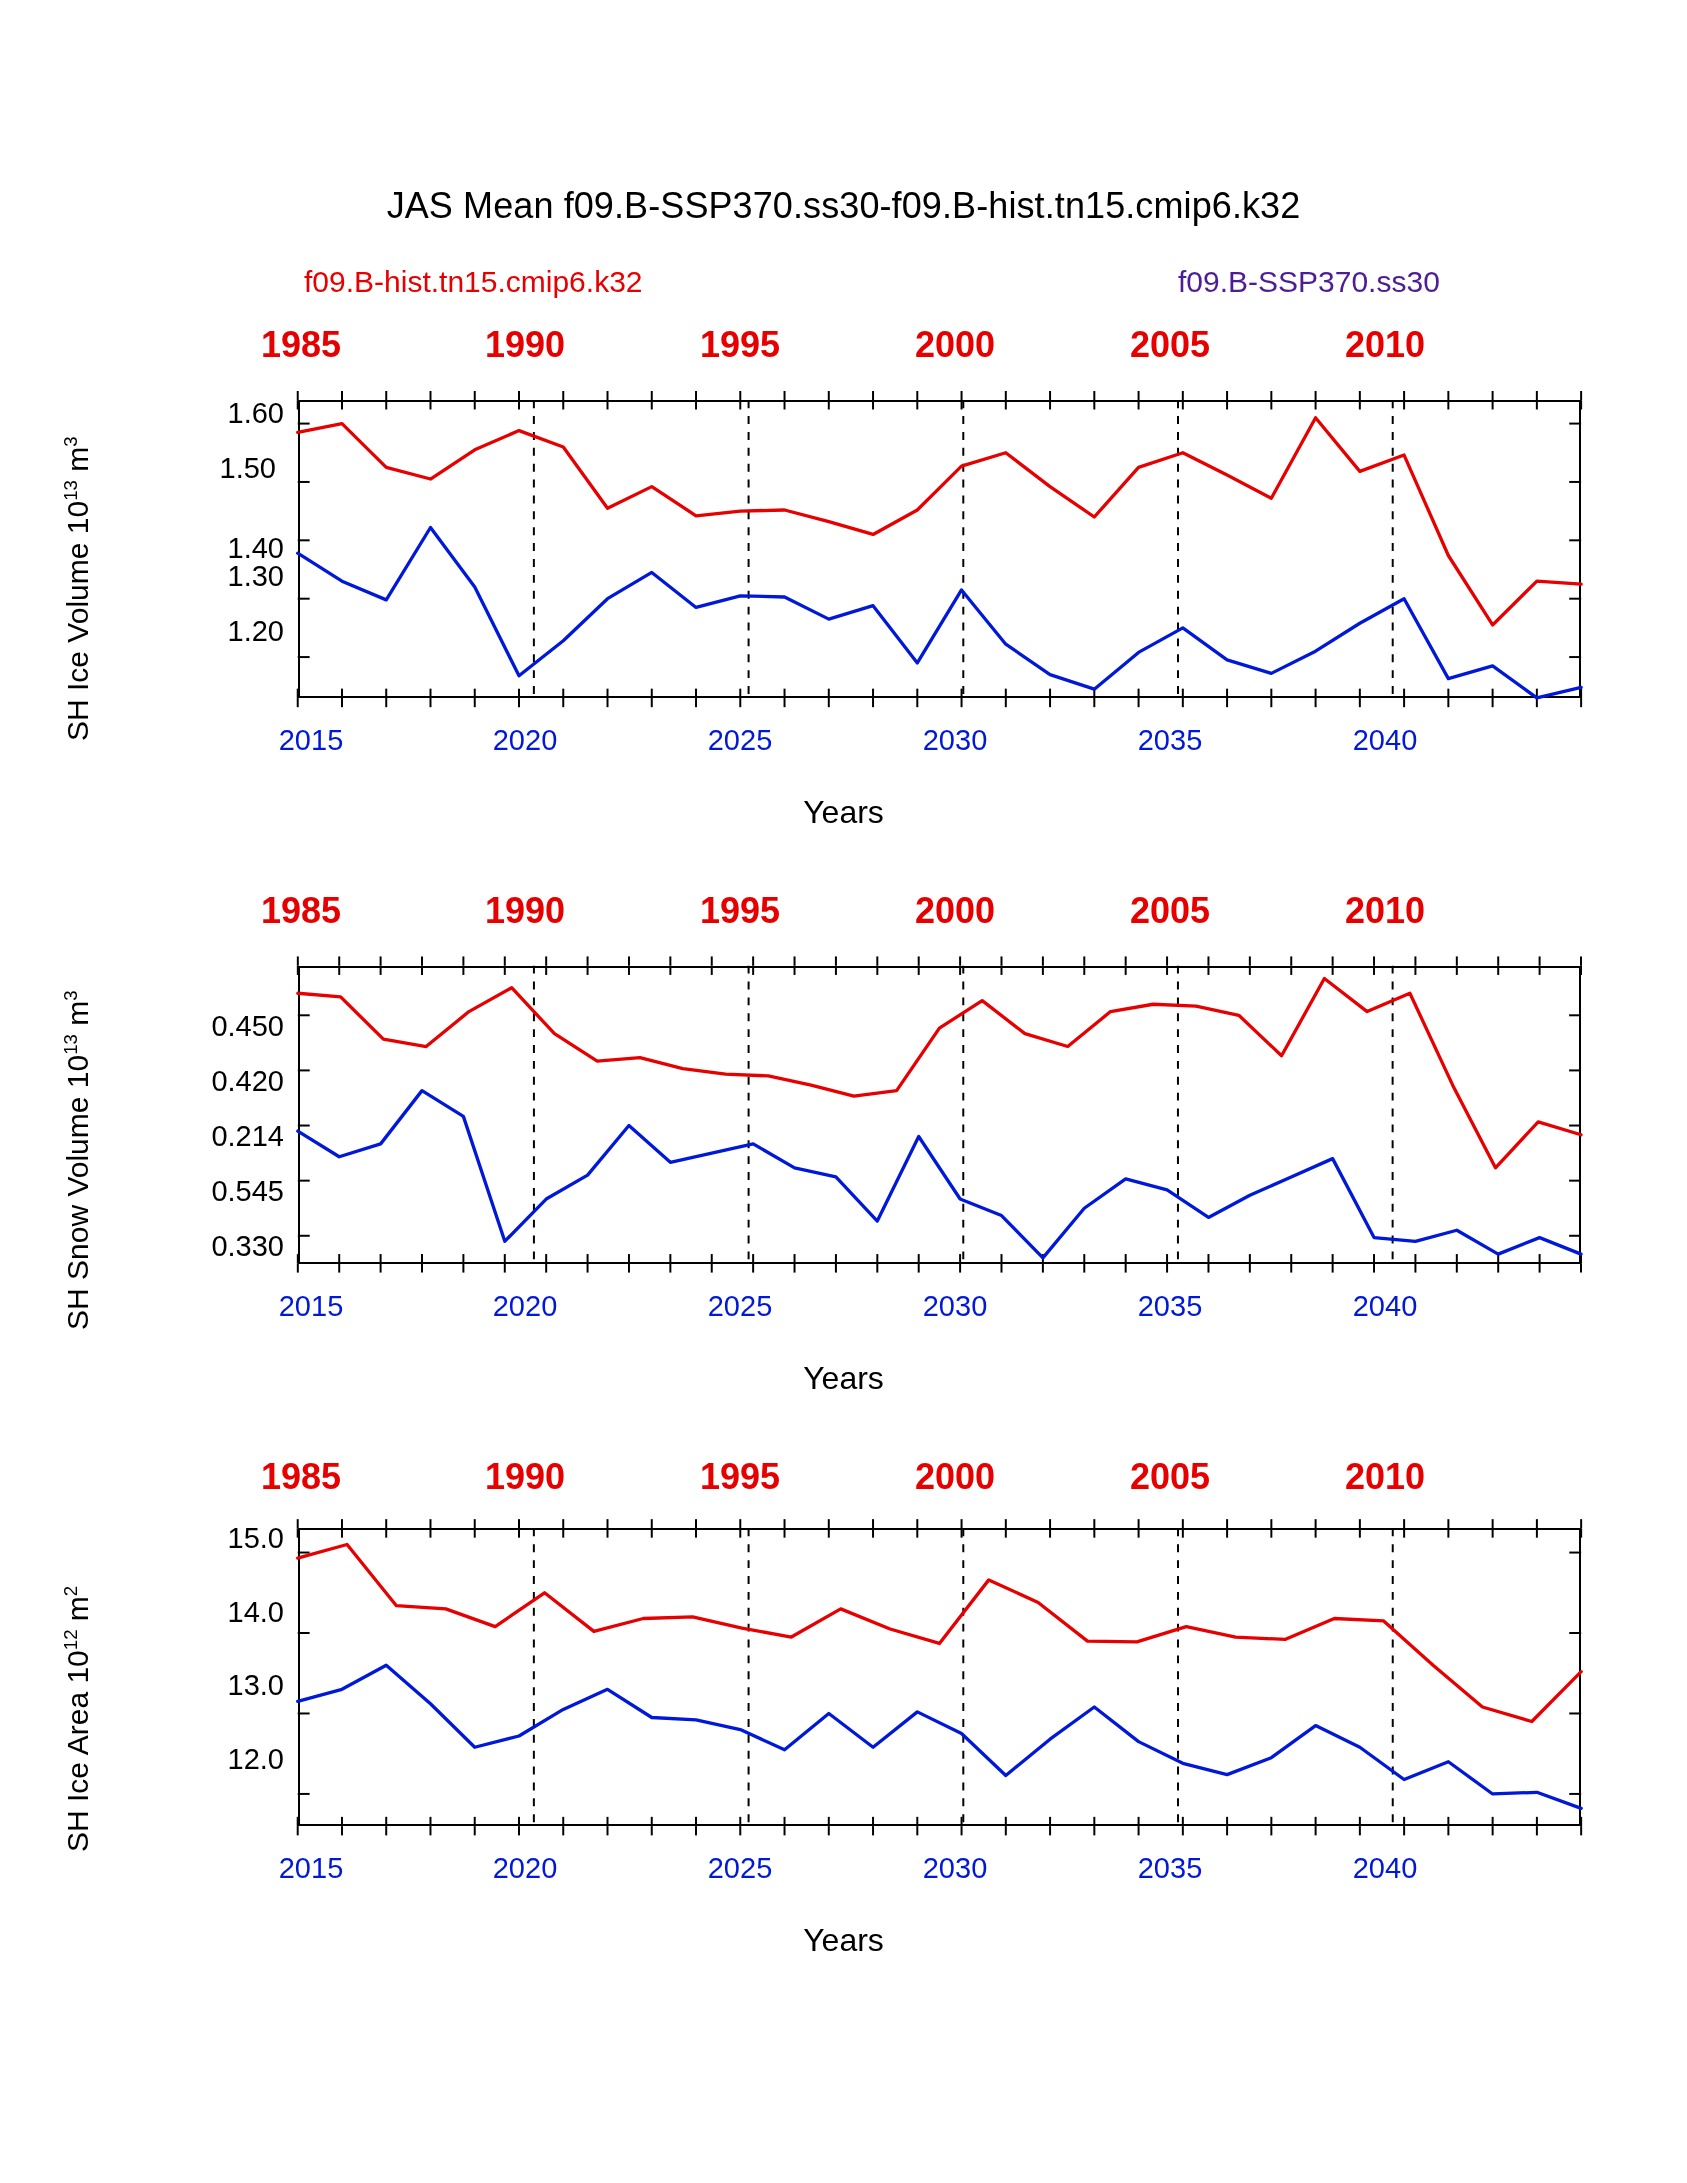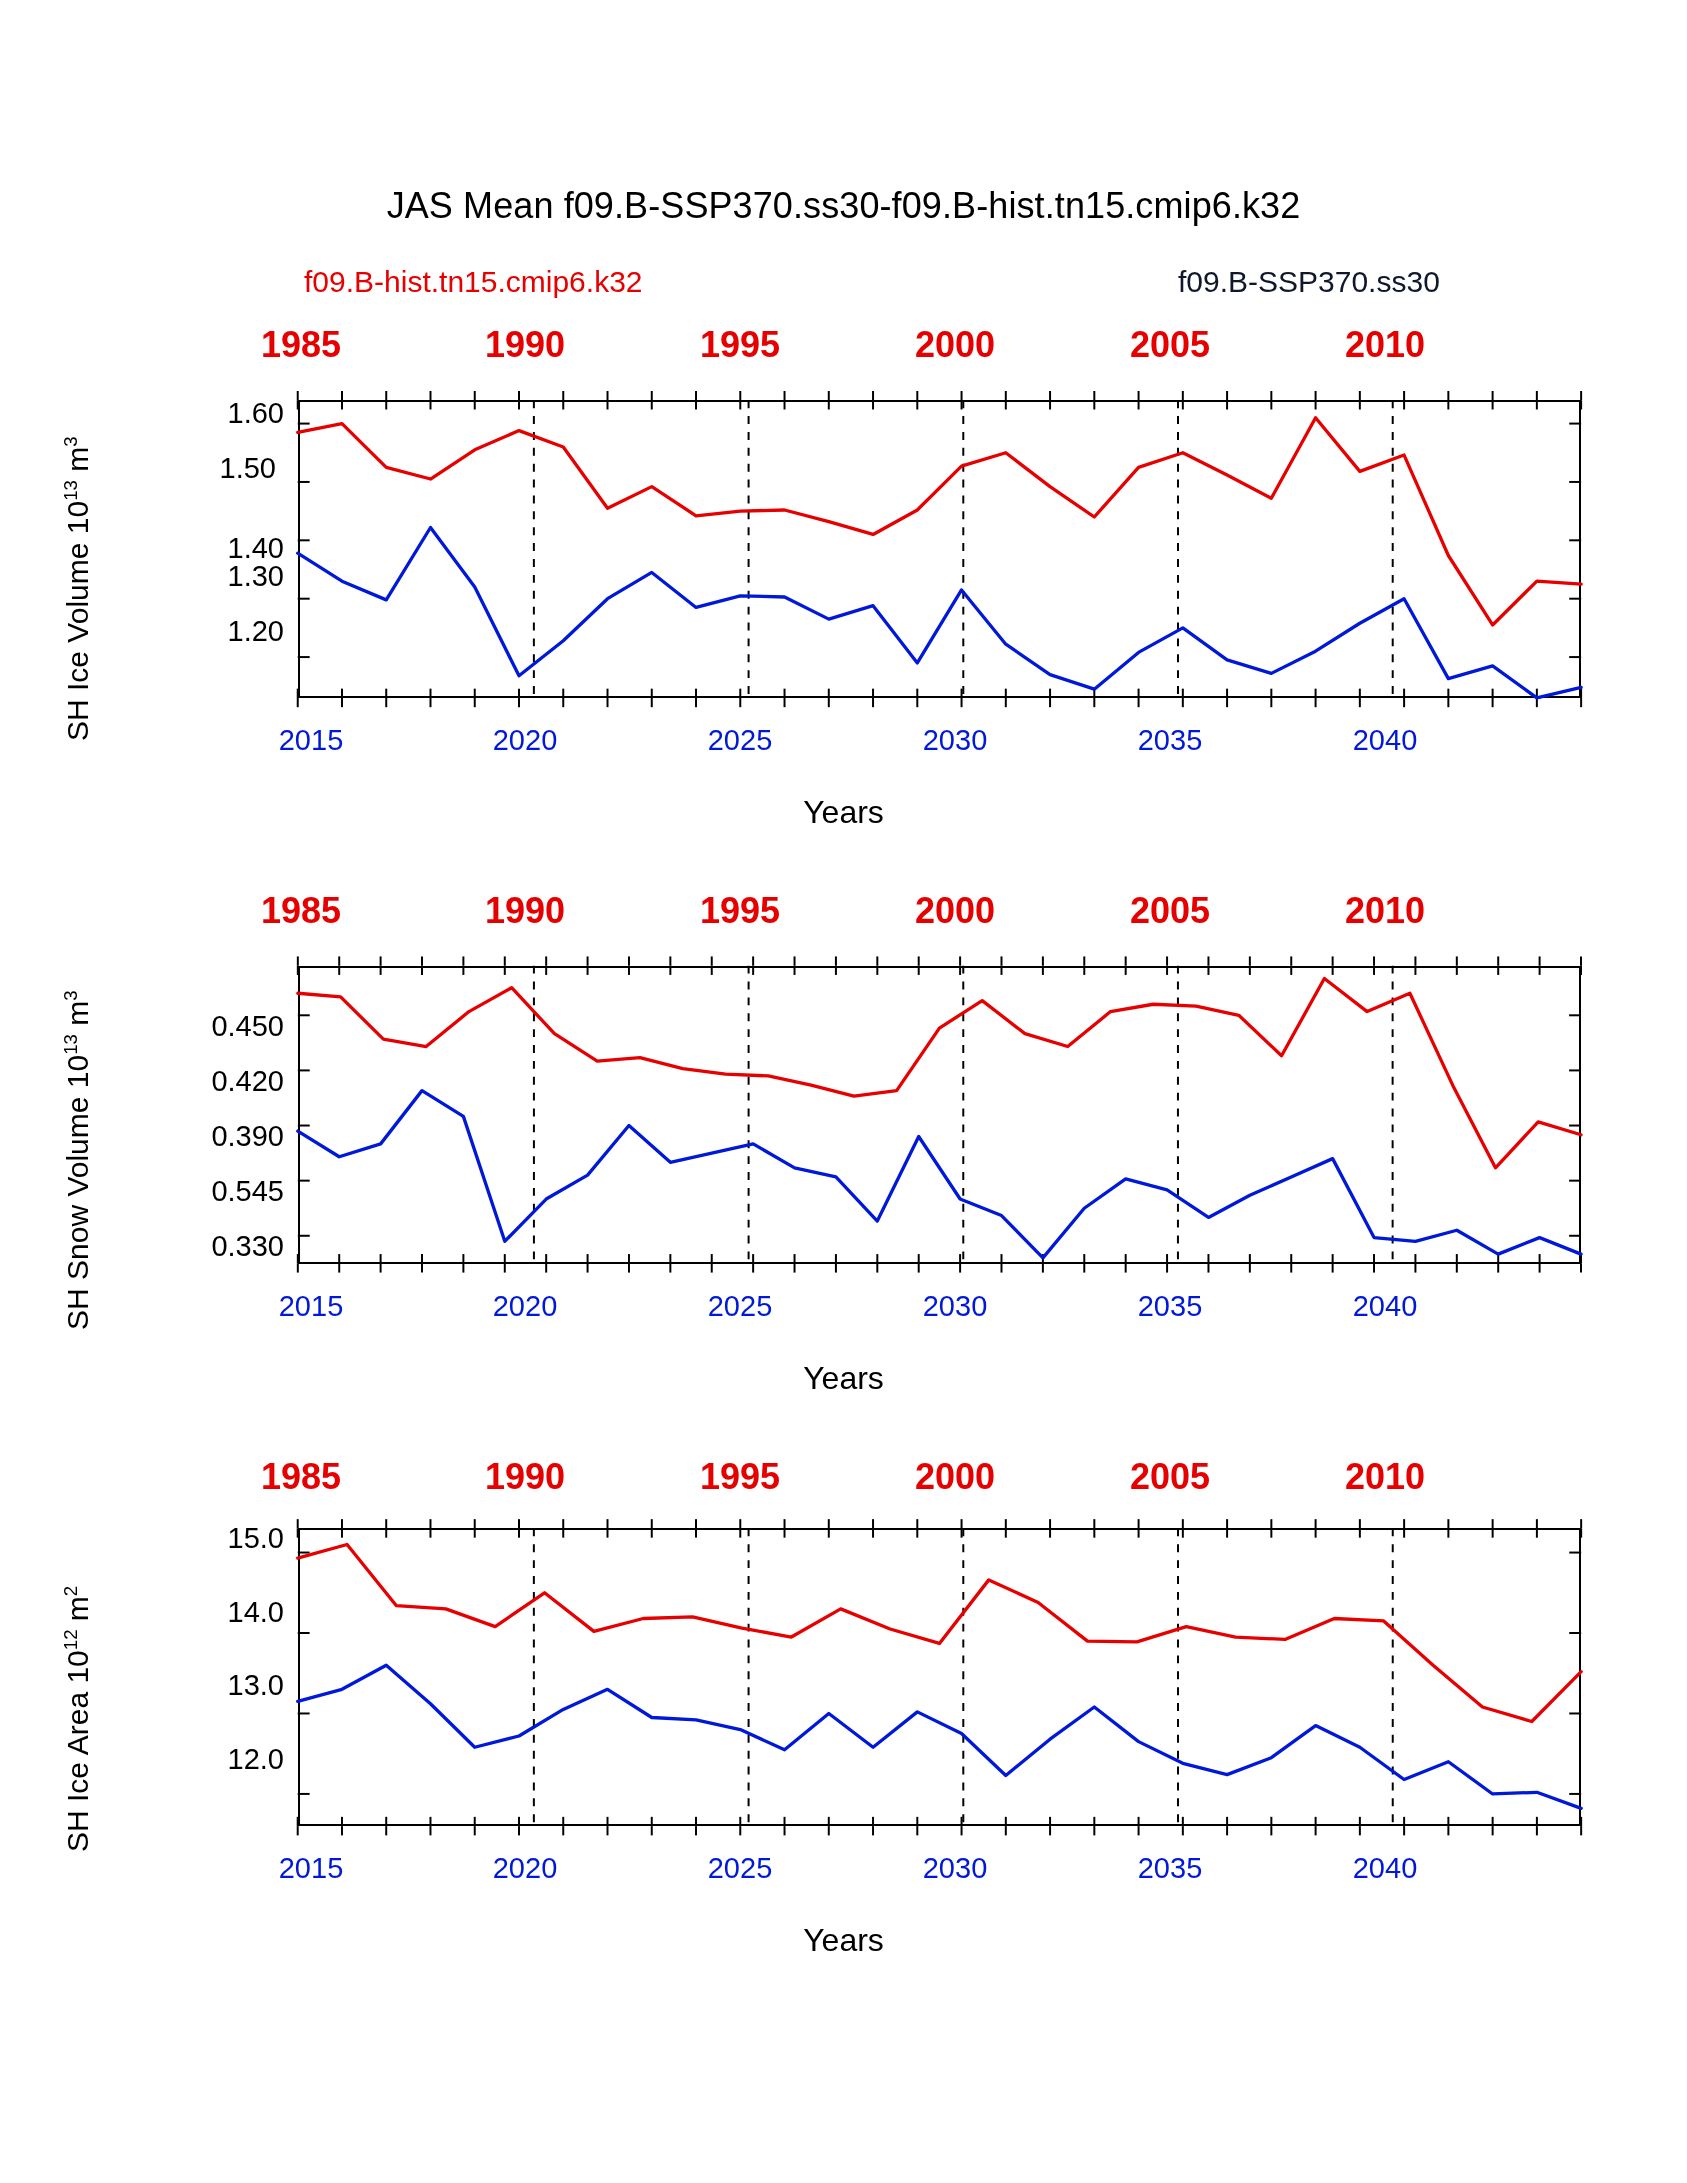--- a/index.html
+++ b/index.html
@@ -5,21 +5,21 @@
   html,body{margin:0;padding:0;background:#ffffff;}
   body{width:1687px;height:2183px;font-family:"Liberation Sans",sans-serif;color:#000;}
   .page{position:relative;width:1687px;height:2183px;}
   .maintitle{
     position:absolute;left:0;top:185px;width:1687px;text-align:center;
     font-size:36px;color:#000;letter-spacing:0.1px;
   }
   .panel{position:absolute;left:0;width:1687px;}
   .plotbox{position:absolute;border:2.6px solid #000;box-sizing:border-box;}
   .legend-red{position:absolute;color:#e60000;font-size:30px;}
-  .legend-blue{position:absolute;color:#0f172a;font-size:30px;}
+  .legend-blue{position:absolute;color:#4c1d95;font-size:30px;}
   .toplabel{position:absolute;color:#e60000;font-size:36px;font-weight:bold;transform:translateX(-50%);}
   .botlabel{position:absolute;color:#0018d8;font-size:29px;transform:translateX(-50%);}
   .ylabel{
     position:absolute;font-size:30px;color:#000;
     transform-origin:0 0;transform:rotate(-90deg);white-space:nowrap;
   }
   .ytick{position:absolute;font-size:29px;color:#000;text-align:right;transform:translateY(-50%);}
   .xaxis-title{position:absolute;font-size:32px;color:#000;text-align:center;width:1687px;left:0;}
   svg{position:absolute;left:0;top:0;overflow:visible;}
   .sup{font-size:0.62em;vertical-align:super;}
@@ -210,21 +210,21 @@
     <div class="toplabel" style="left:955px;top:890px;">2000</div>
     <div class="toplabel" style="left:1170px;top:890px;">2005</div>
     <div class="toplabel" style="left:1385px;top:890px;">2010</div>
 
     <div class="ylabel" style="left:60px;top:1330px;">
       <span>SH Snow Volume 10</span><span class="sup">13</span><span> m</span><span class="sup">3</span>
     </div>
 
     <div class="ytick" style="left:132px;top:1026px;width:152px;">0.450</div>
     <div class="ytick" style="left:132px;top:1081px;width:152px;">0.420</div>
-    <div class="ytick" style="left:132px;top:1136px;width:152px;">0.390</div>
+    <div class="ytick" style="left:132px;top:1136px;width:152px;">0.214</div>
     <div class="ytick" style="left:132px;top:1191px;width:152px;">0.545</div>
     <div class="ytick" style="left:132px;top:1246px;width:152px;">0.330</div>
 
     <div class="plotbox" style="left:298px;top:966px;width:1283px;height:298px;"></div>
     <svg id="svg-snow-volume" width="1687" height="1389" viewBox="0 0 2550 2100">
         <line x1="806.96" y1="1460" x2="806.96" y2="1910" stroke="#000" stroke-width="3" stroke-dasharray="12,12"></line>
         <line x1="1131.522" y1="1460" x2="1131.522" y2="1910" stroke="#000" stroke-width="3" stroke-dasharray="12,12"></line>
         <line x1="1456.0839999999998" y1="1460" x2="1456.0839999999998" y2="1910" stroke="#000" stroke-width="3" stroke-dasharray="12,12"></line>
         <line x1="1780.646" y1="1460" x2="1780.646" y2="1910" stroke="#000" stroke-width="3" stroke-dasharray="12,12"></line>
         <line x1="2105.2079999999996" y1="1460" x2="2105.2079999999996" y2="1910" stroke="#000" stroke-width="3" stroke-dasharray="12,12"></line>

